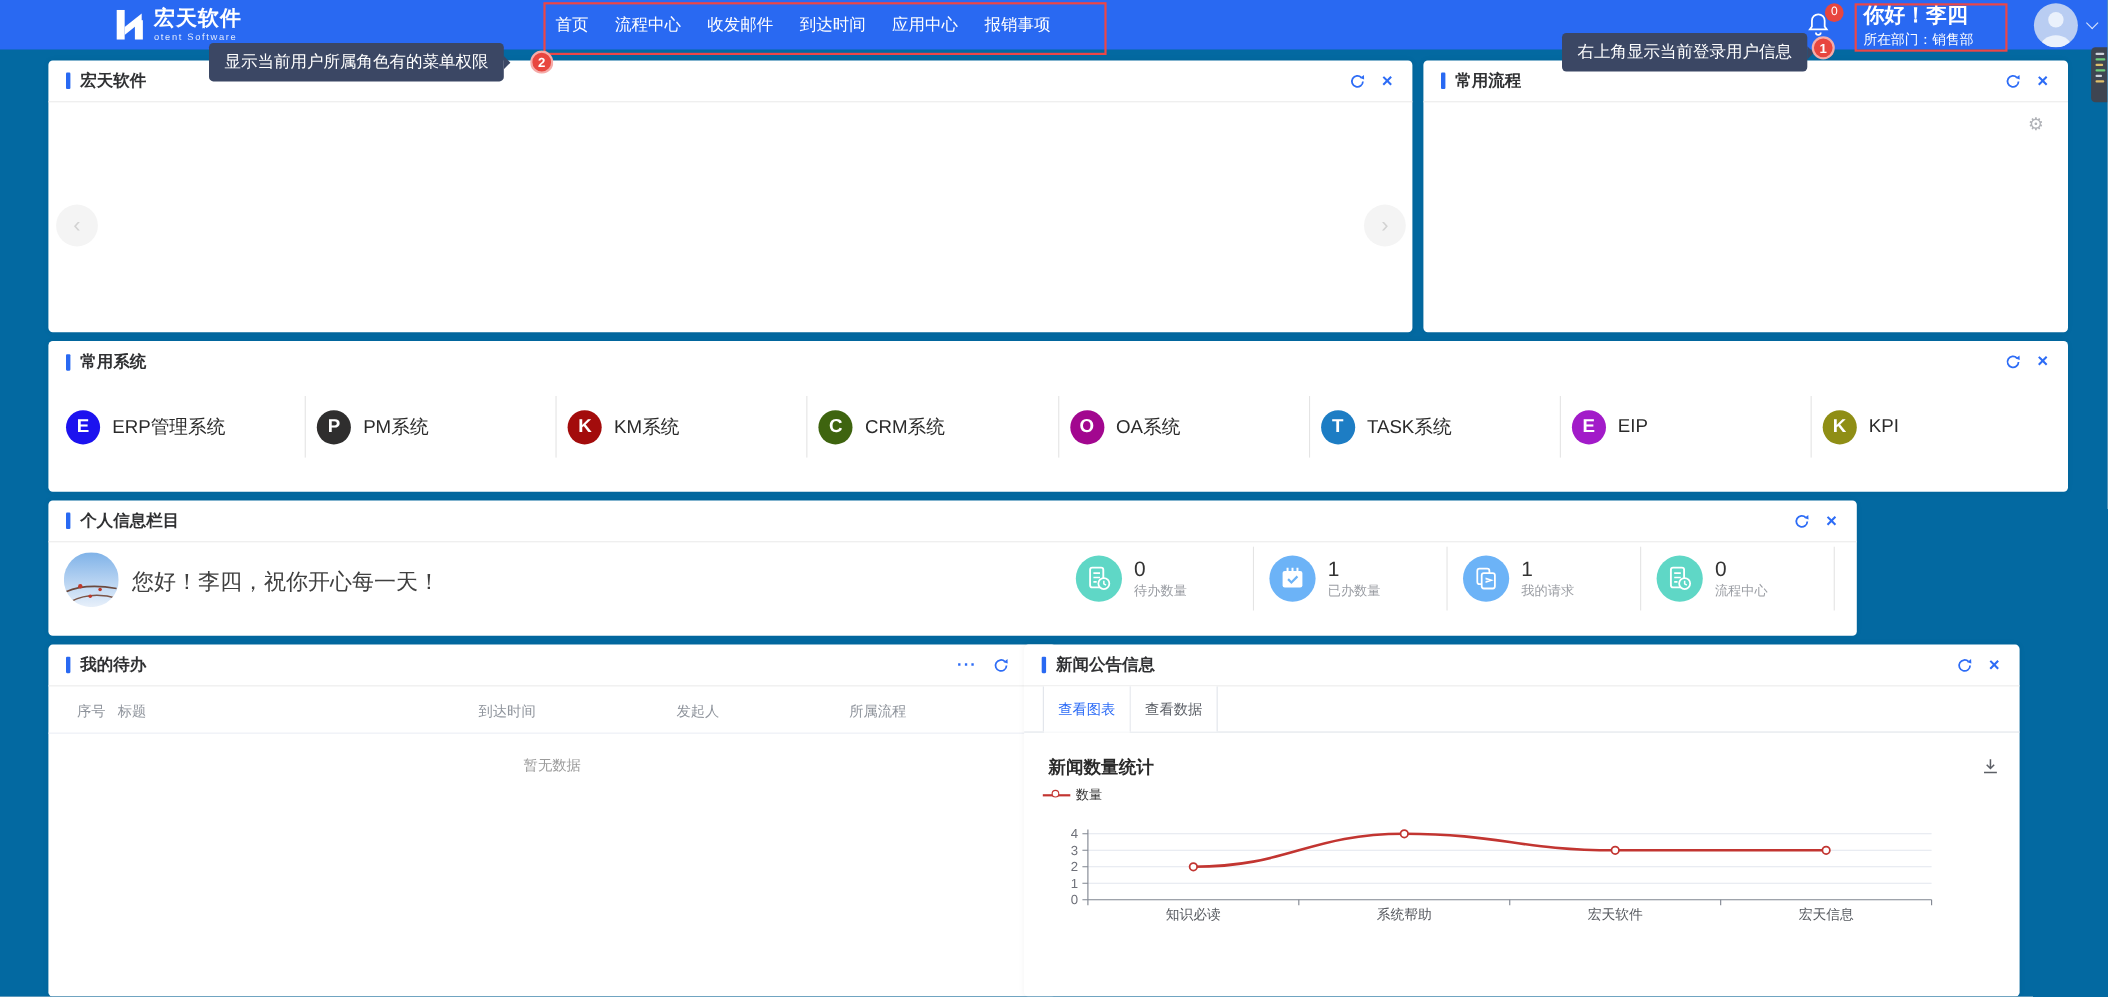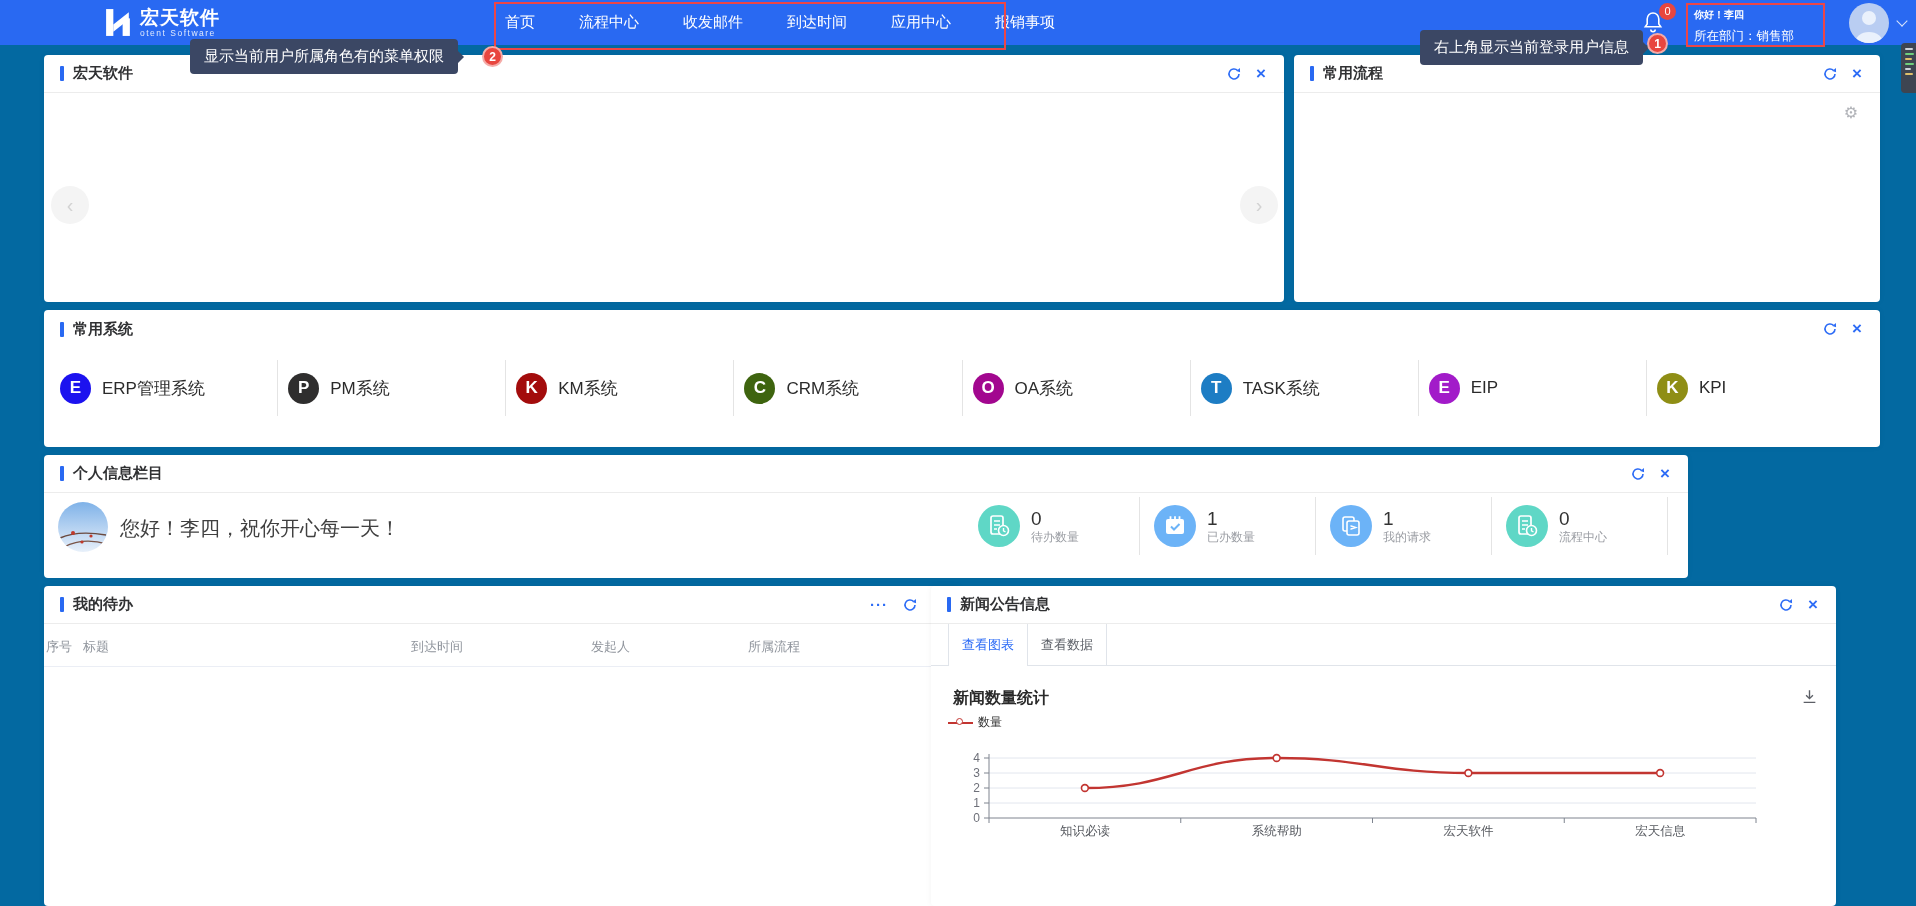--- a/index.html
+++ b/index.html
@@ -5,27 +5,27 @@
   * { margin:0; padding:0; box-sizing:border-box; }
   body { background:#dcdcdc; font-family:"Liberation Sans","DejaVu Sans",sans-serif; }
   .page { position:relative; width:1916px; height:906px; background:#0369a1; overflow:hidden; }
 
   
   .navbar { position:absolute; left:0; top:0; width:1916px; height:45px; background:#2969f2; z-index:10; }
   .logo { position:absolute; left:103px; top:7px; display:flex; align-items:flex-start; color:#fff; }
   .logo-mark { width:31px; height:31px; margin-right:6px; }
   .logo-text .brand { font-size:19px; font-weight:bold; letter-spacing:1px; line-height:22px; }
   .logo-text .brand-sub { font-size:8.5px; letter-spacing:1.5px; opacity:.85; line-height:9px; }
-  .nav-menu { position:absolute; left:505px; top:0; height:45px; display:flex; align-items:center; gap:44px; }
+  .nav-menu { position:absolute; left:505px; top:0; height:45px; display:flex; align-items:center; gap:24px; }
   .nav-item { color:#fff; font-size:15px; cursor:pointer; white-space:nowrap; }
   .bell-wrap { position:absolute; left:1641px; top:10px; width:24px; height:26px; }
   .bell-badge { position:absolute; left:1659px; top:3px; min-width:17px; height:17px; border-radius:9px;
     background:#e8463f; color:#fff; font-size:11px; line-height:17px; text-align:center; padding:0 3px; z-index:12; }
   .user-info { position:absolute; left:1694px; top:6px; color:#fff; }
-  .user-info .greet { font-size:10px; font-weight:bold; line-height:18px; }
+  .user-info .greet { font-size:19px; font-weight:bold; line-height:18px; }
   .user-info .dept { font-size:12.5px; line-height:16px; margin-top:4px; }
   .avatar { position:absolute; left:1849px; top:3px; width:40px; height:40px; border-radius:50%;
     background:#b9cdf2; overflow:hidden; }
   .chevron-down { position:absolute; left:1898px; top:17px; width:8px; height:8px;
     border-right:1.8px solid #d9e4fb; border-bottom:1.8px solid #d9e4fb; transform:rotate(45deg); }
 
   
   .anno-rect { position:absolute; border:2px solid #ec4646; z-index:20; pointer-events:none; }
   .anno-rect-menu { left:494px; top:2px; width:512px; height:48px; }
   .anno-rect-user { left:1686px; top:3px; width:139px; height:44px; }
@@ -89,21 +89,21 @@
     display:flex; align-items:center; justify-content:center; }
   .stat-ic svg { display:none; width:26px; height:26px; }
   .stat-ic[data-ic="todo-list-clock"] .ic-a { display:block; }
   .stat-ic[data-ic="calendar-check"] .ic-b { display:block; }
   .stat-ic[data-ic="request-send"] .ic-c { display:block; }
   .stat-val { font-size:19px; color:#333; line-height:21px; }
   .stat-lab { font-size:12px; color:#9a9da3; line-height:16px; }
 
   
   .todo-cols { display:grid; grid-template-columns:37px 328px 180px 157px 1fr;
-    padding-left:2px; height:40px; align-items:center; margin-top:3px;
+    padding-left:26px; height:40px; align-items:center; margin-top:3px;
     color:#8f949c; font-size:13px; border-bottom:1px solid #ebeef5; }
   .todo-empty { text-align:center; margin-top:20px; color:#9b9b9b; font-size:13px; }
 
   
   .news-tabs { display:flex; height:42px; border-bottom:1px solid #e0e4ea; padding-left:17px; }
   .news-tab { padding:0 13px; line-height:41px; font-size:13px; color:#5b5f66; cursor:pointer;
     border-right:1px solid #e0e4ea; background:#fff; position:relative; }
   .news-tab:first-child { border-left:1px solid #e0e4ea; }
   .news-tab.active { color:#2d6cf6; }
   .news-tab.active::after { content:""; position:absolute; left:0; right:0; bottom:-1px; height:1px; background:#fff; }
@@ -400,20 +400,21 @@
         <span>序号</span>
 
         <span>标题</span>
 
         <span>到达时间</span>
 
         <span>发起人</span>
 
         <span>所属流程</span>
       </div>
+    <div class="todo-empty">暂无数据</div>
   </div>
 
   <div class="panel panel-news">
     <div class="phead divided">
       <span class="pbar"></span>
       <span class="ptitle">新闻公告信息</span>
       <span class="picons">
         <span class="picon">
           <svg viewBox="0 0 14 14" width="14" height="14">
               <path d="M12 7a5 5 0 1 1-1.4-3.5" fill="none" stroke="#2d6cf6" stroke-width="1.6"></path>

